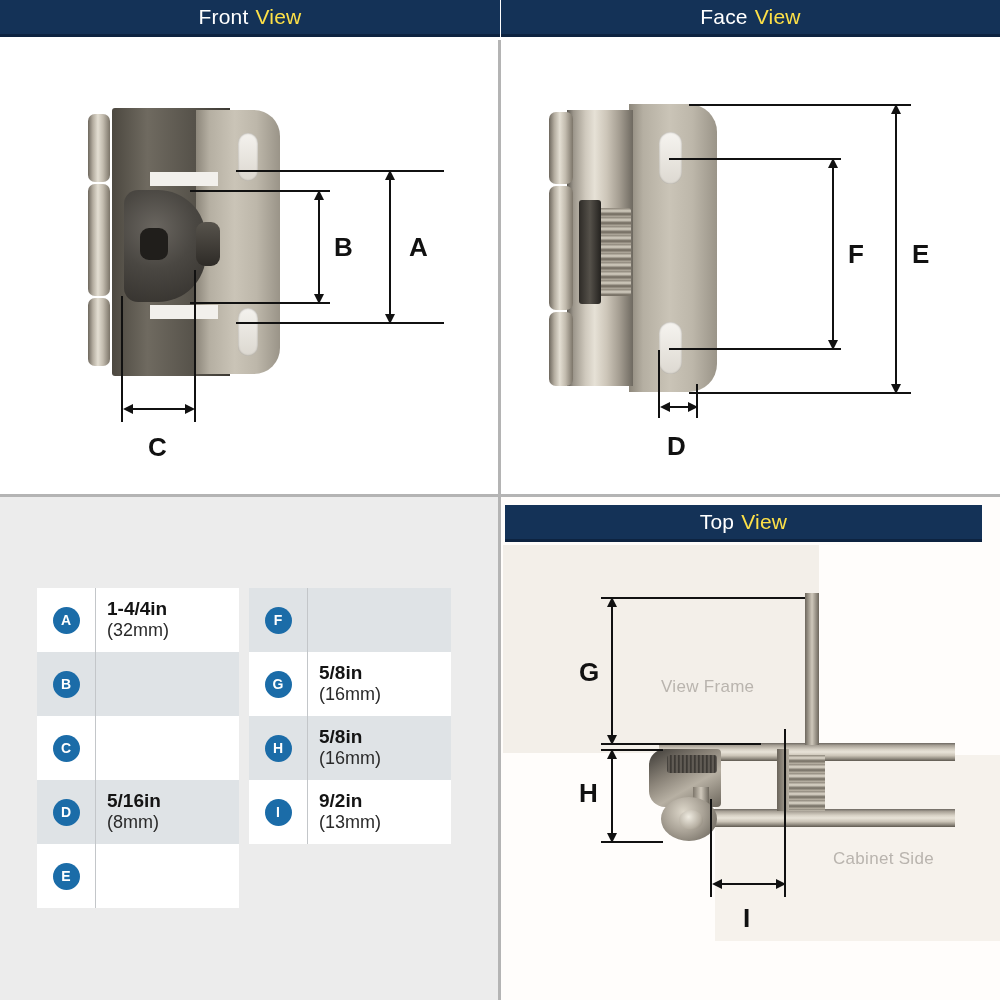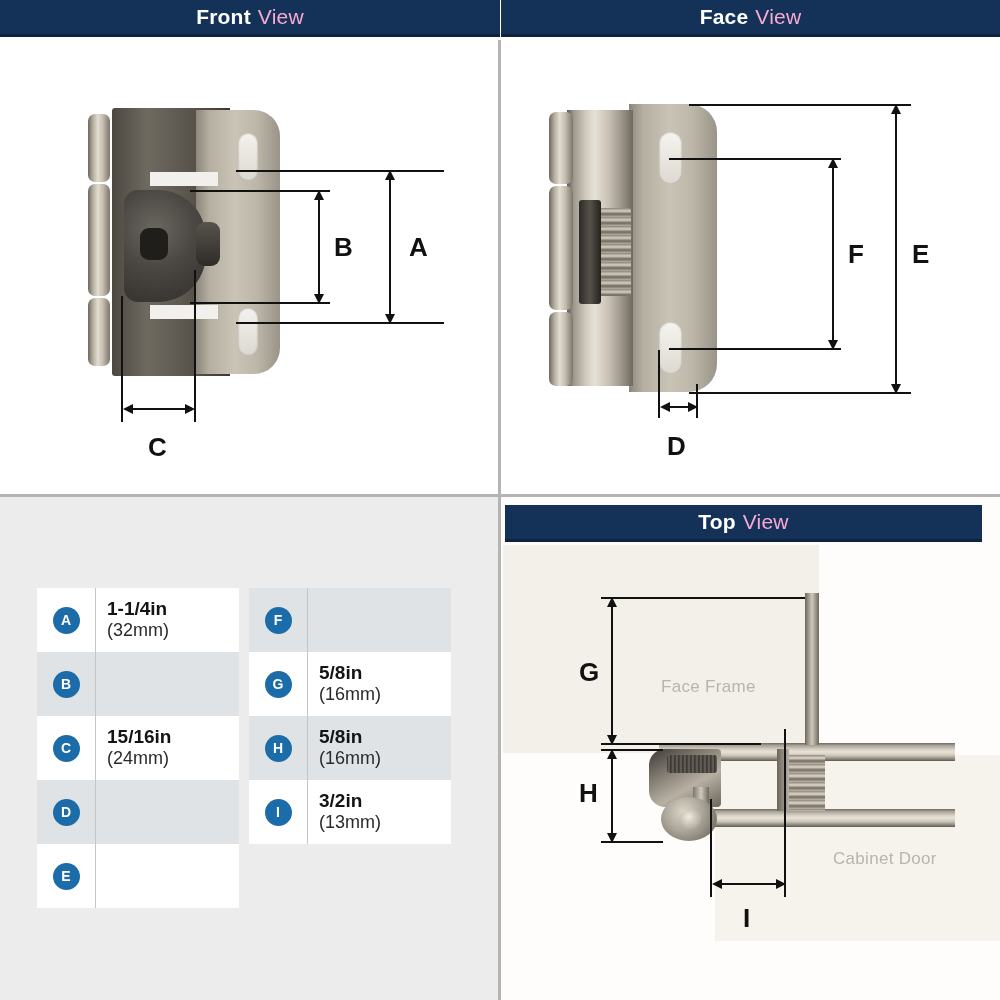--- a/index.html
+++ b/index.html
@@ -22,22 +22,22 @@
   .hdiv { position:absolute; background:#b4b4b4; }
 
   
   .panel-header {
     position:absolute; left:0; right:0; top:0; height:37px;
     background:#143257; color:#fff;
     display:flex; align-items:center; justify-content:center;
     font-size:21px; letter-spacing:.2px;
     border-bottom:3px solid #0d2340;
   }
-  .panel-header .b { font-weight:bold; }
-  .panel-header .n { font-weight:normal; margin-left:7px; color:#f9a8d4; }
+  .panel-header .b { font-weight:normal; }
+  .panel-header .n { font-weight:normal; margin-left:7px; color:#fde047; }
 
   #quad-top .panel-header { top:8px; left:4px; right:18px; height:37px; }
 
   
   .dim-label { position:absolute; font-weight:bold; font-size:26px; color:#111; }
   .ext-line  { position:absolute; background:#111; }   
   .dim-line  { position:absolute; background:#111; }   
   .arrow { position:absolute; width:0; height:0; }
   .arrow.up    { border-left:5px solid transparent; border-right:5px solid transparent; border-bottom:10px solid #111; }
   .arrow.down  { border-left:5px solid transparent; border-right:5px solid transparent; border-top:10px solid #111; }
@@ -189,41 +189,41 @@
 
   <div class="quad" id="quad-table">
     <div class="dim-table" style="left:37px;top:91px;">
 
       <div class="tbl-col left">
         <div class="trow">
           <div class="badge-cell">
             <div class="badge">A</div>
           </div>
           <div class="val-cell">
-            <div class="val-in">1-1/4in</div>
+            <div class="val-in">1-4/4in</div>
             <div class="val-mm">(32mm)</div>
           </div>
         </div>
         <div class="trow alt">
           <div class="badge-cell">
             <div class="badge">B</div>
           </div>
         </div>
         <div class="trow">
           <div class="badge-cell">
             <div class="badge">C</div>
           </div>
-          <div class="val-cell">
-            <div class="val-in">15/16in</div>
-            <div class="val-mm">(24mm)</div>
-          </div>
         </div>
         <div class="trow alt">
           <div class="badge-cell">
             <div class="badge">D</div>
+          </div>
+          <div class="val-cell">
+            <div class="val-in">5/16in</div>
+            <div class="val-mm">(8mm)</div>
           </div>
         </div>
         <div class="trow">
           <div class="badge-cell">
             <div class="badge">E</div>
           </div>
         </div>
       </div>
 
       <div class="tbl-col right">
@@ -248,21 +248,21 @@
           <div class="val-cell">
             <div class="val-in">5/8in</div>
             <div class="val-mm">(16mm)</div>
           </div>
         </div>
         <div class="trow">
           <div class="badge-cell">
             <div class="badge">I</div>
           </div>
           <div class="val-cell">
-            <div class="val-in">3/2in</div>
+            <div class="val-in">9/2in</div>
             <div class="val-mm">(13mm)</div>
           </div>
         </div>
         <div class="trow spacer"></div>
       </div>
     </div>
   </div>
 
   <div class="quad" id="quad-top">
     <div class="panel-header">
@@ -282,22 +282,22 @@
       <div class="hinge" style="left:166px;top:258px;width:50px;height:18px;background:repeating-linear-gradient(to right,#3a3733 0px,#6e6860 2px,#2e2b27 4px);border-radius:3px;"></div>
       <div class="hinge" style="left:192px;top:290px;width:16px;height:34px;background:linear-gradient(to right,#7d766b,#cfc8bb,#6d675d);"></div>
       <div class="hinge" style="left:160px;top:300px;width:56px;height:44px;border-radius:50%;background:radial-gradient(circle at 40% 34%, #ddd7ca 0%, #a9a296 45%, #5e5950 100%);"></div>
       <div class="hinge" style="left:178px;top:313px;width:24px;height:20px;border-radius:50%;background:radial-gradient(circle at 40% 34%, #efebe1 0%, #b7b0a3 60%, #777165 100%);"></div>
 
       <div class="hinge" style="left:288px;top:258px;width:36px;height:56px;background:repeating-linear-gradient(to bottom,#8d867a 0px,#ded8cb 3px,#726c61 6px,#bfb8aa 9px);"></div>
       <div class="hinge" style="left:276px;top:252px;width:12px;height:62px;background:linear-gradient(to right,#6a645a,#b6afa2);"></div>
 
       <div class="hinge" style="left:304px;top:96px;width:14px;height:152px;background:linear-gradient(to right,#6d675d,#cfc8bb,#6d675d);"></div>
 
-      <div class="wood-label" style="left:160px;top:180px;">Face Frame</div>
-      <div class="wood-label" style="left:332px;top:352px;">Cabinet Door</div>
+      <div class="wood-label" style="left:160px;top:180px;">View Frame</div>
+      <div class="wood-label" style="left:332px;top:352px;">Cabinet Side</div>
     </div>
 
     <div class="ext-line" style="left:100px;top:100px;width:204px;height:2px;"></div>
     <div class="ext-line" style="left:100px;top:246px;width:160px;height:2px;"></div>
     <div class="dim-line" style="left:110px;top:106px;width:2px;height:136px;"></div>
     <div class="arrow up" style="left:106px;top:100px;"></div>
     <div class="arrow down" style="left:106px;top:238px;"></div>
     <div class="dim-label" style="left:78px;top:160px;">G</div>
 
     <div class="ext-line" style="left:100px;top:252px;width:62px;height:2px;"></div>

